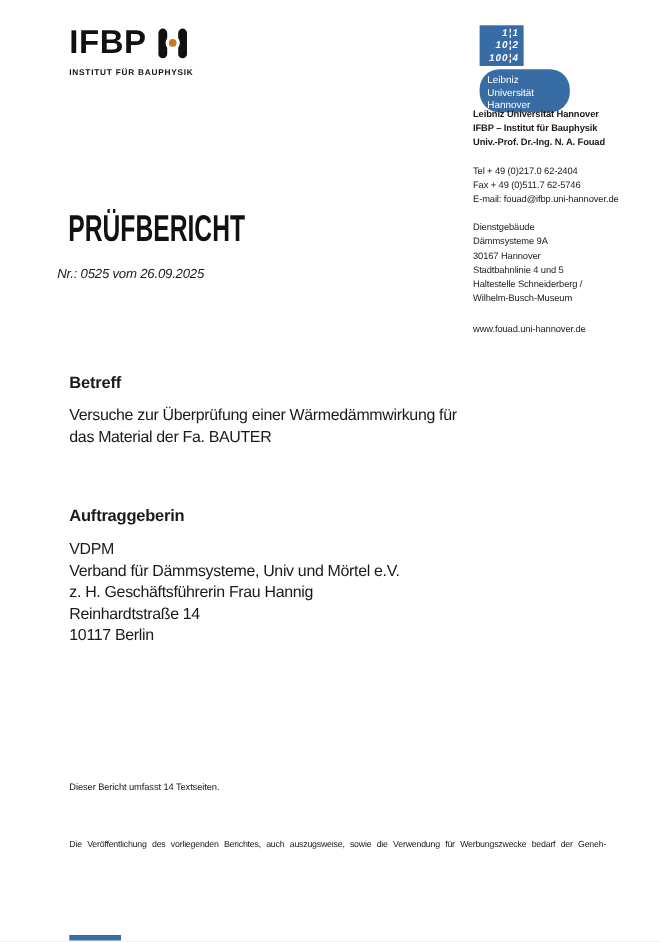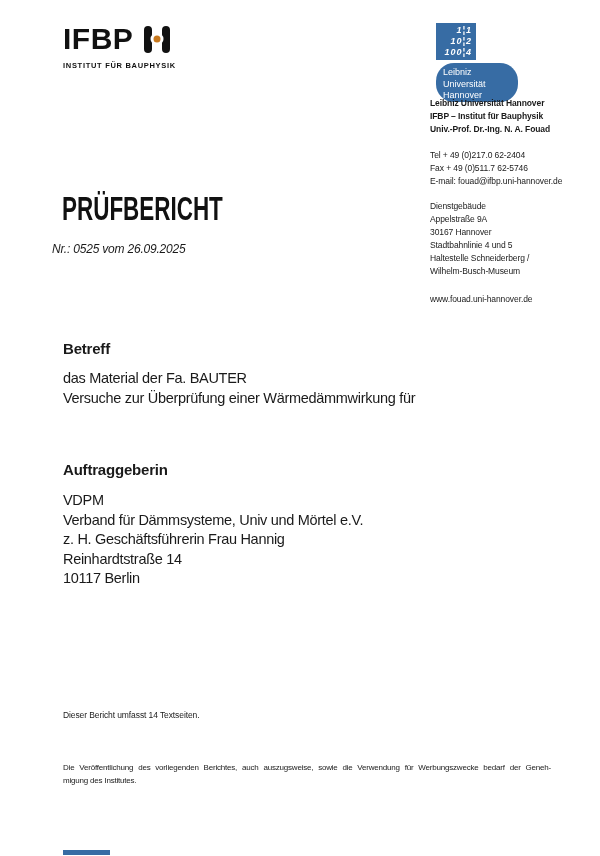--- a/index.html
+++ b/index.html
@@ -87,47 +87,46 @@
     <div>IFBP – Institut für Bauphysik</div>
     <div>Univ.-Prof. Dr.-Ing. N. A. Fouad</div>
   </div>
   <div class="sb sb-contact">
     <div>Tel + 49 (0)217.0 62-2404</div>
     <div>Fax + 49 (0)511.7 62-5746</div>
     <div>E-mail: fouad@ifbp.uni-hannover.de</div>
   </div>
   <div class="sb sb-address">
     <div>Dienstgebäude</div>
-    <div>Appelstraße 9A</div>
+    <div>Dämmsysteme 9A</div>
     <div>30167 Hannover</div>
     <div>Stadtbahnlinie 4 und 5</div>
     <div>Haltestelle Schneiderberg /</div>
     <div>Wilhelm-Busch-Museum</div>
   </div>
   <div class="sb sb-web">www.fouad.uni-hannover.de</div>
 
   <div class="doc-title">PRÜFBERICHT</div>
   <div class="report-no">Nr.: 0525 vom 26.09.2025</div>
 
   <div class="sec-heading h-betreff">Betreff</div>
   <div class="body-block b-betreff">
+    <div>Versuche zur Überprüfung einer Wärmedämmwirkung für</div>
     <div>das Material der Fa. BAUTER</div>
-    <div>Versuche zur Überprüfung einer Wärmedämmwirkung für</div>
   </div>
 
   <div class="sec-heading h-client">Auftraggeberin</div>
   <div class="body-block b-client">
     <div>VDPM</div>
     <div>Verband für Dämmsysteme, Univ und Mörtel e.V.</div>
     <div>z. H. Geschäftsführerin Frau Hannig</div>
     <div>Reinhardtstraße 14</div>
     <div>10117 Berlin</div>
   </div>
 
   <div class="note">Dieser Bericht umfasst 14 Textseiten.</div>
 
   <div class="footnote">
     <div class="l1">Die Veröffentlichung des vorliegenden Berichtes, auch auszugsweise, sowie die Verwendung für Werbungszwecke bedarf der Geneh-</div>
-    <div>migung des Institutes.</div>
   </div>
 
   <div class="bottom-bar" style="background: rgb(55, 108, 164);"></div>
 </div>
 
 </body></html>

